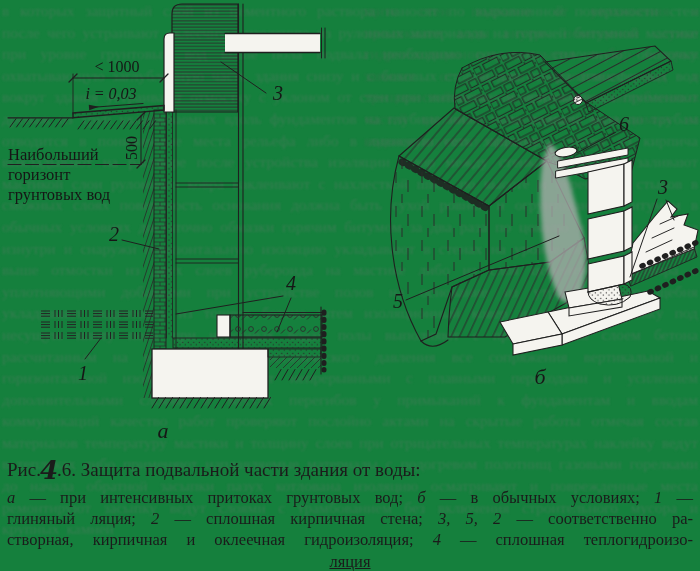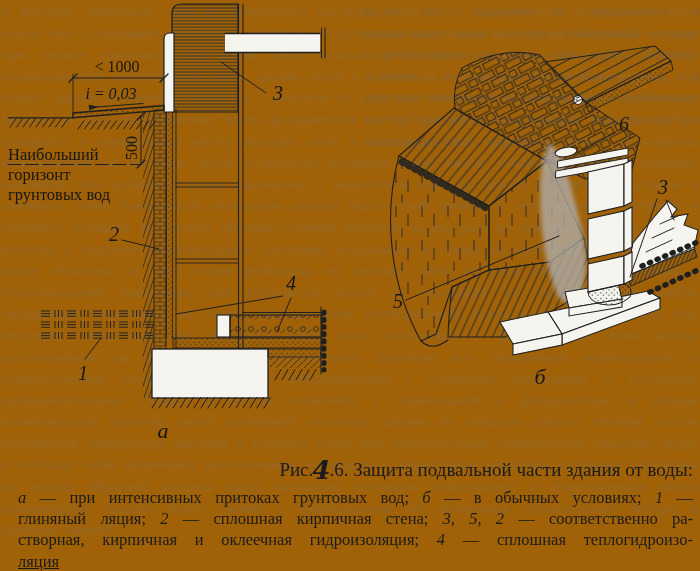--- a/index.html
+++ b/index.html
@@ -1,36 +1,36 @@
 <!DOCTYPE html>
 <html><head>
 <meta charset="utf-8">
 <style>
   html,body{margin:0;padding:0;}
-  .page{position:relative;width:700px;height:571px;background:#a16207;overflow:hidden;
+  .page{position:relative;width:700px;height:571px;background:#15803d;overflow:hidden;
         font-family:"Liberation Serif",serif;color:#1b1b1b;}
   .bleed{position:absolute;text-align:justify;pointer-events:none;user-select:none;}
   .bleed-all{left:2px;right:2px;top:0;height:571px;font:15.5px/21.6px "Liberation Serif",serif;
              color:rgba(120,120,120,0.34);filter:blur(1.1px);word-spacing:3px;overflow:hidden;}
   .bleed-tr{right:0;top:0;width:336px;height:170px;font:15.5px/21.6px "Liberation Serif",serif;
             color:rgba(100,100,100,0.30);filter:blur(1.3px);word-spacing:4px;overflow:hidden;}
   svg.fig{position:absolute;left:0;top:0;}
   .t-it{font:italic 20px "Liberation Serif",serif;fill:#161616;}
   .t-big{font:italic 22px "Liberation Serif",serif;fill:#161616;}
   .t-dim{font:16px "Liberation Serif",serif;fill:#161616;}
   .t-slope{font:italic 16px "Liberation Serif",serif;fill:#161616;}
   .t-gw{font:16.5px "Liberation Serif",serif;fill:#161616;}
   .caption{position:absolute;left:7px;right:7px;top:459px;}
-  .cap-title{text-align:right;font:19px "Liberation Serif",serif;white-space:nowrap;}
+  .cap-title{text-align:left;font:19px "Liberation Serif",serif;white-space:nowrap;}
   .hand{font-family:"DejaVu Serif",serif;font-style:italic;font-weight:700;font-size:26px;
         line-height:0;vertical-align:-3px;margin:0 -1px;}
   .cap-body{margin-top:6px;font:16.5px/21.2px "Liberation Serif",serif;}
-  .cap-line{white-space:nowrap;margin-left:11px;}
+  .cap-line{white-space:nowrap;}
   .just{text-align:justify;text-align-last:justify;}
-  .center{white-space:normal;text-decoration:underline;}
+  .center{text-align:center;white-space:normal;text-decoration:underline;}
   .it{font-style:italic;}
 </style>
 </head>
 <body>
 
 <div class="page">
 
   <div class="bleed bleed-all">в которых защитный слой из цементного раствора наносят по выровненной поверхности стен после чего устраивают оклеечную изоляцию из рулонных материалов на горячей битумной мастике при уровне грунтовых вод выше пола подвала необходимо создавать сплошную оболочку охватывающую заглубленную часть здания снизу и с боковых сторон для отвода атмосферных вод вокруг здания устраивают отмостку с уклоном от стен при интенсивном притоке воды применяют дренаж из труб укладываемых вдоль фундаментов на глубине ниже пола подвала вода по трубам отводится в пониженные места рельефа либо в ливневую сеть защитную стенку из кирпича выкладывают на растворе после устройства изоляции зазор между стенкой и ковром заливают мастикой слои рулонного ковра наклеивают с нахлесткой швов по высоте и перевязкой стыков в смежных слоях поверхность основания должна быть сухой ровной и огрунтованной битумом в обычных условиях достаточно обмазки горячим битумом за два раза по цоколю и стенам подвала изнутри и снаружи горизонтальную изоляцию укладывают в стенах на уровне подготовки пола и выше отмостки из двух слоев рубероида на мастике либо из слоя цементного раствора с уплотняющими добавками при устройстве полов на основание из утрамбованного щебня укладывают подготовку из тощего бетона затем изоляционный ковер и защитную стяжку под несущую плиту пола при напорных водах полы выполняют с пригрузочным слоем бетона рассчитанным на восприятие гидростатического давления все сопряжения вертикальной и горизонтальной изоляции выполняют непрерывными с плавными переходами и усилением дополнительными слоями в местах перегибов у примыканий к фундаментам и вводам коммуникаций качество работ проверяют послойно актами на скрытые работы отмечая состав материалов температуру мастики и толщину слоев при отрицательных температурах наклейку ведут в тепляках либо применяют наплавляемые материалы с подогревом полотнищ газовыми горелками до начала обратной засыпки пазух котлована изоляцию осматривают и поврежденные места ремонтируют засыпку ведут слоями с трамбованием без включения строительного мусора и крупных камней</div>
   <div class="bleed bleed-tr">щите стен подвалов от увлажнения и проникания воды внутрь помещений служат гидроизоляционные покрытия выбор которых зависит от напора грунтовых вод и трещиностойкости конструкций заглубленных частей зданий и сооружений возводимых на водонасыщенных грунтах</div>
 

